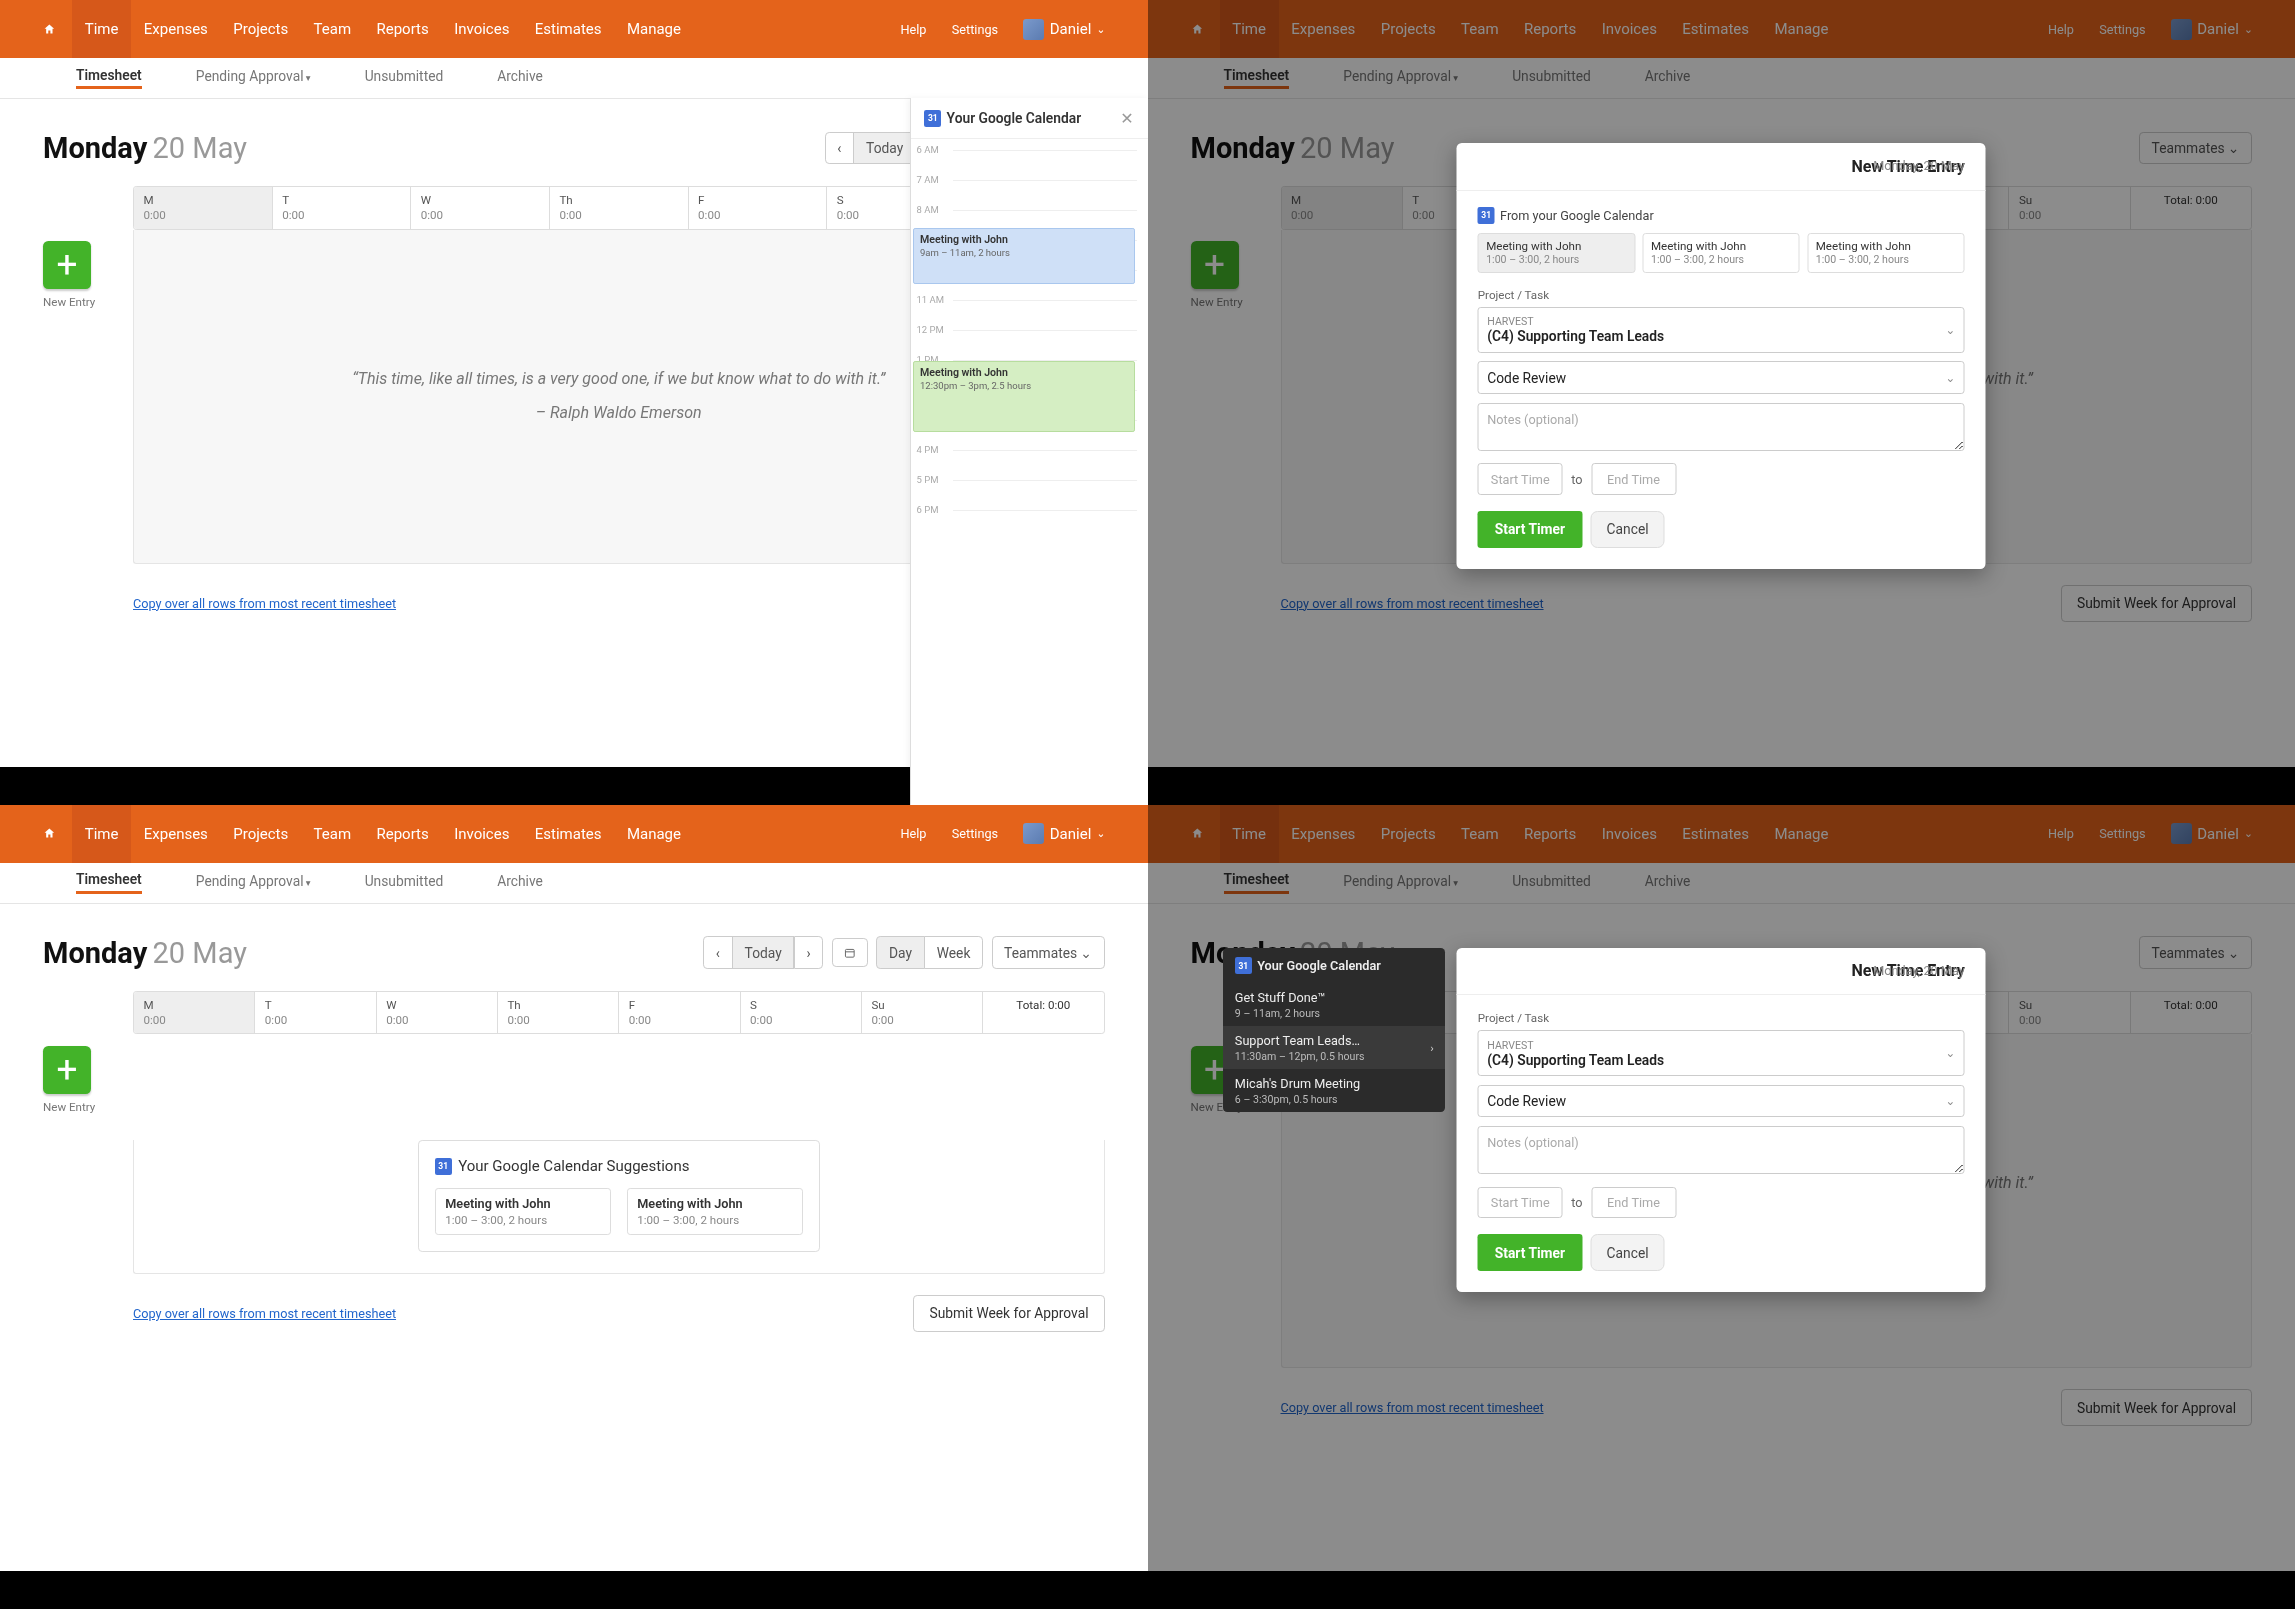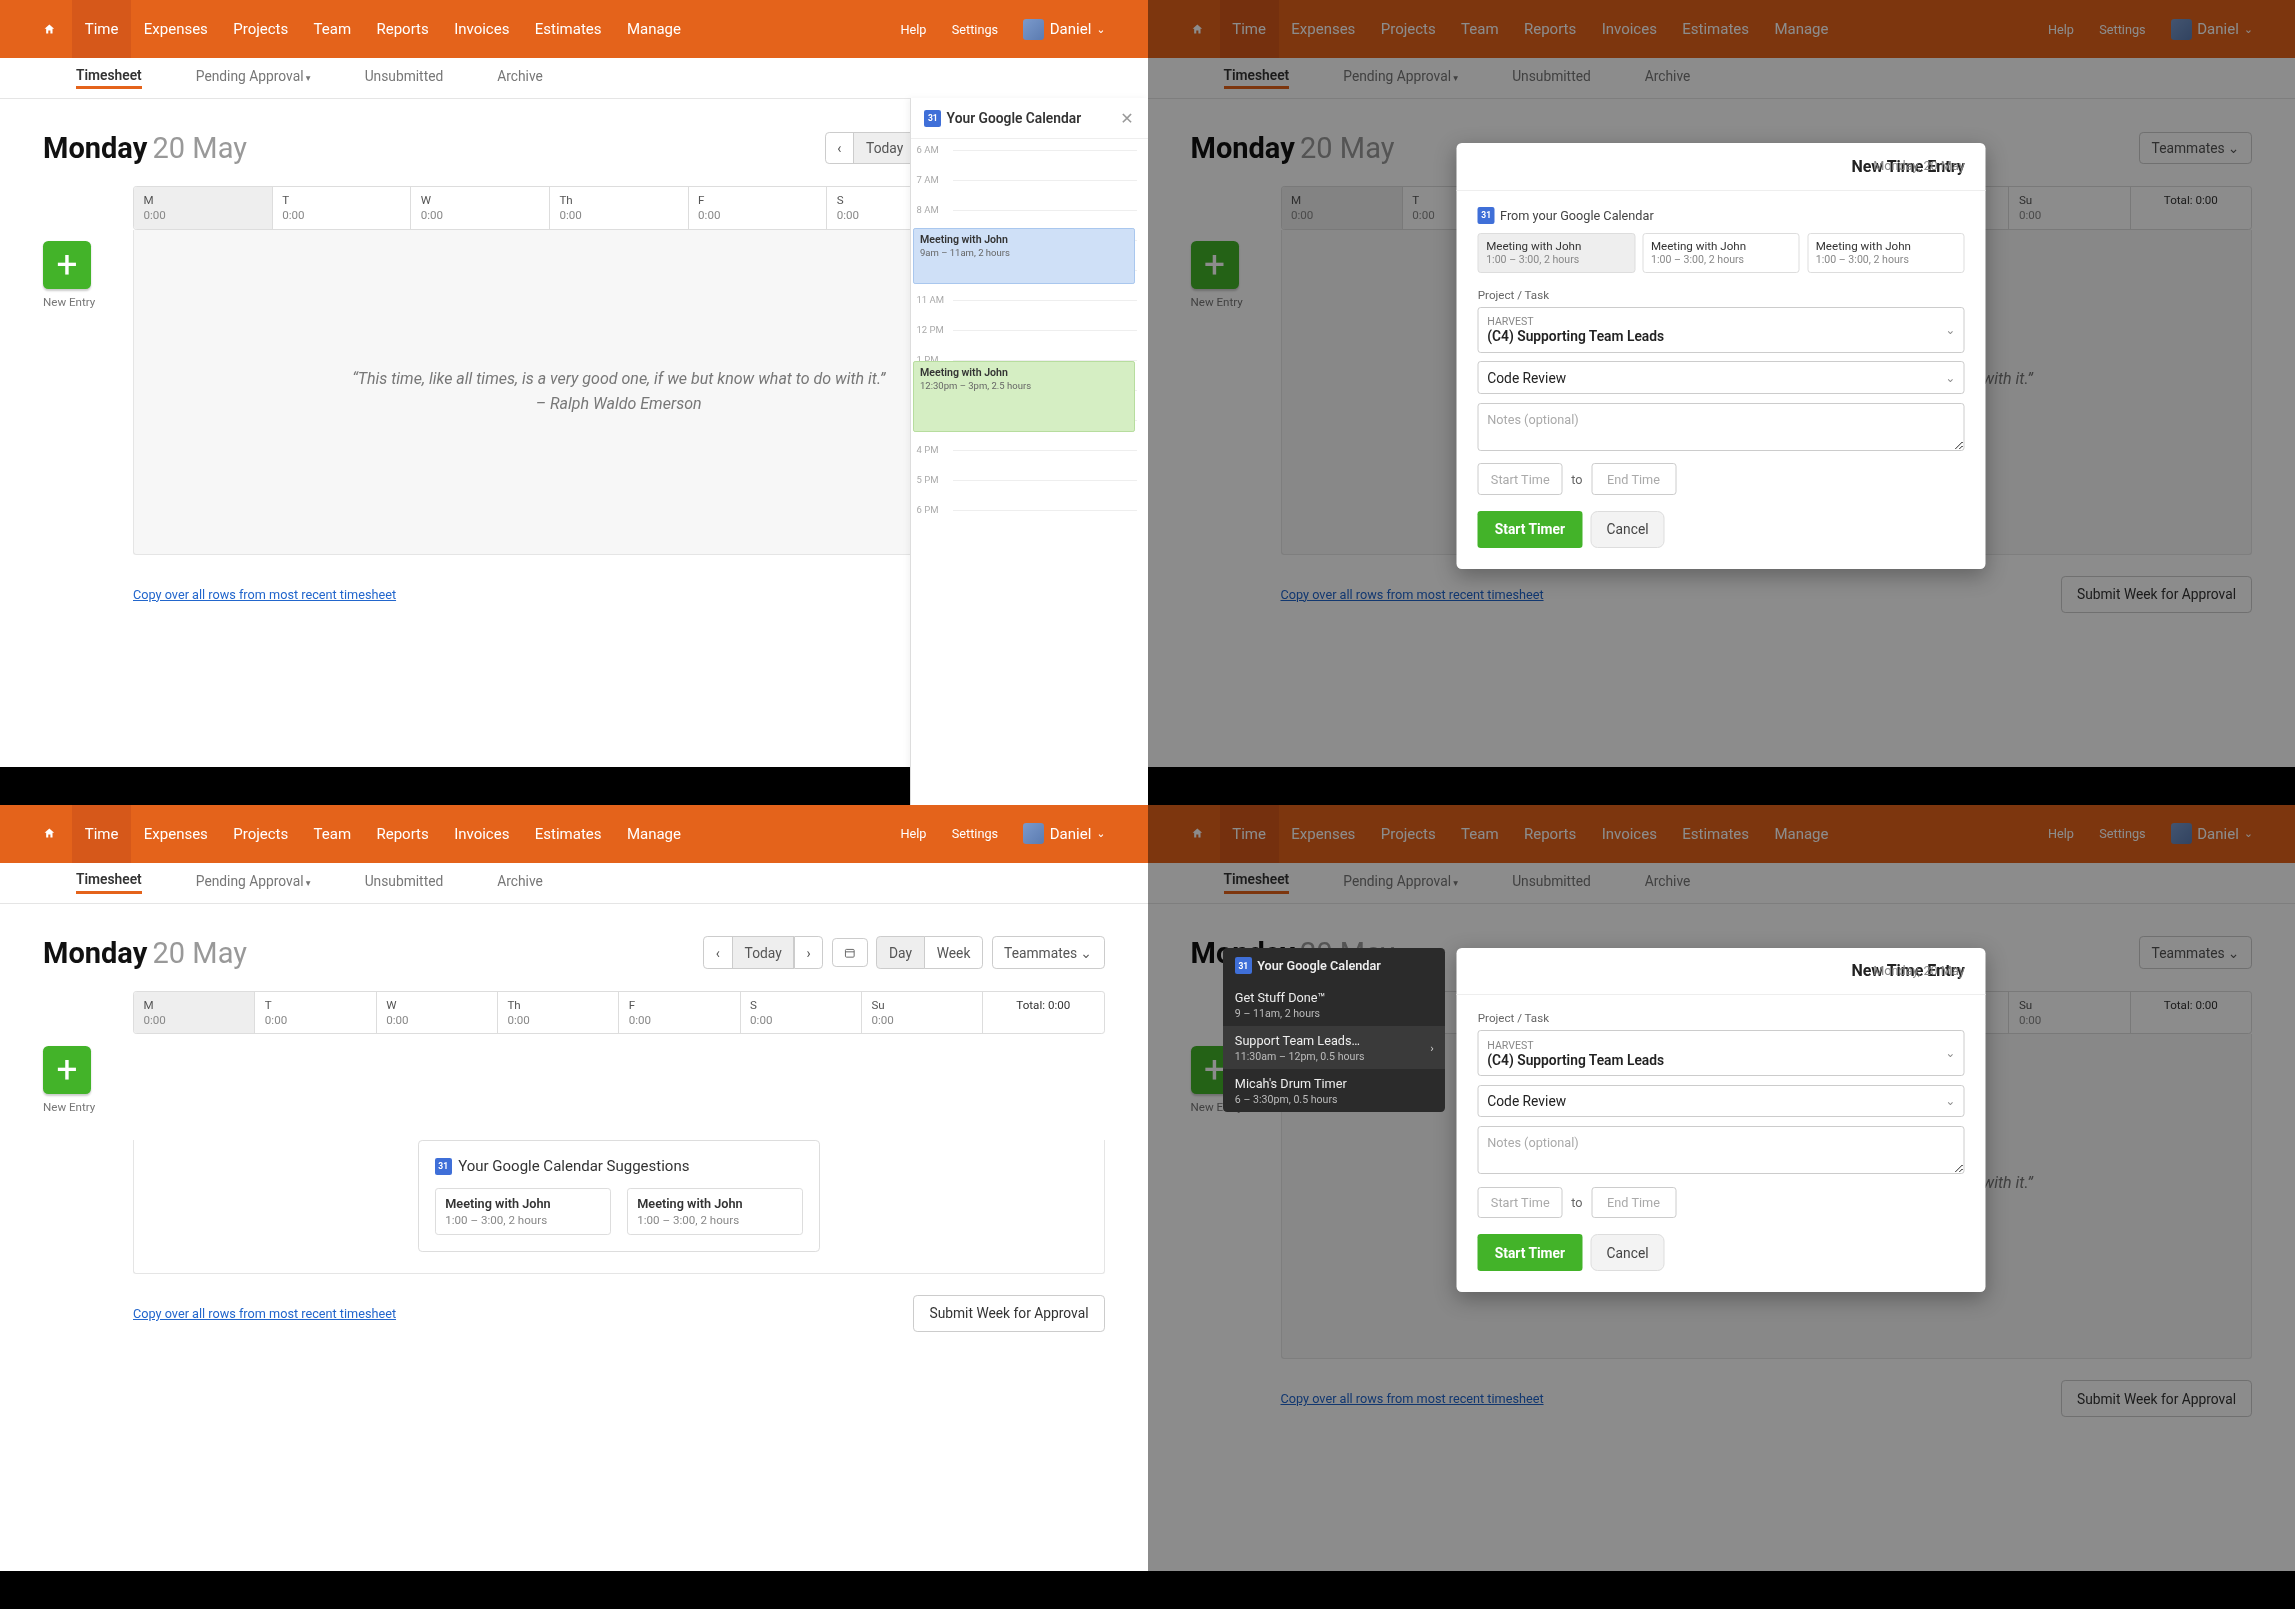--- a/index.html
+++ b/index.html
@@ -43,21 +43,21 @@
 .week-row { display: flex; margin-left: 90px; border: 0.5px solid #ddd; border-radius: 3.2px; overflow:hidden; }
 .week-cell { flex: 1; padding: 6.4px 9.5px; border-right: 0.5px solid #ddd; }
 .week-cell:last-child { border-right: none; }
 .week-cell .d { font-size: 11.6px; color: #555; }
 .week-cell .h { font-size: 11.6px; color: #888; margin-top: 1.1px; }
 .week-cell.sel { background: #eee; }
 .week-cell.total { text-align: center; }
 .week-cell.total .d { color:#333; }
 
 .quote-box { margin-left: 90px; background: #f7f7f7; border: 0.5px solid #e5e5e5; border-top: none; border-radius: 0 0 3.2px 3.2px; padding: 138px 21px; text-align: center; color: #777; font-size: 16px; font-style: italic; line-height: 1.4; }
-.quote-box .author { display:block; margin-top: 3px; }
+.quote-box .author { display:block; margin-top: 12px; }
 
 .footer-row { display:flex; justify-content: space-between; align-items:center; margin: 21px 0 0 90px; padding-bottom: 21px;}
 .copy-link { color: #2266cc; text-decoration: underline; font-size: 12.7px; cursor:pointer; }
 .submit-btn { background:#fff; border:0.5px solid #ccc; border-radius:4.2px; padding: 9.5px 15px; font-size: 13.8px; color:#333; cursor:pointer; }
 
 .suggest-card { margin: 106px auto 0 auto; width: 402px; border:0.5px solid #ddd; border-radius:4.2px; padding: 16px; }
 .suggest-title { display:flex; align-items:center; gap:6.4px; font-size:15px; color:#333; margin-bottom: 12.7px;}
 .gcal-icon { width:17px; height:17px; background:#3f6fd8; border-radius:2.1px; display:flex; align-items:center; justify-content:center; color:#fff; font-size:8.5px; font-weight:bold;}
 .suggest-items { display:flex; gap: 16px; }
 .suggest-item { flex:1; border:0.5px solid #ddd; border-radius:3.2px; padding: 7.4px 9.5px; cursor:pointer; }
@@ -681,21 +681,21 @@
         </div>
     <div class="dark-item sel">
           <div>
             <div class="t">Support Team Leads…</div>
             <div class="s">11:30am – 12pm, 0.5 hours</div>
           </div>
           <span class="arrow">›</span>
         </div>
     <div class="dark-item">
           <div>
-            <div class="t">Micah's Drum Timer</div>
+            <div class="t">Micah's Drum Meeting</div>
             <div class="s">6 – 3:30pm, 0.5 hours</div>
           </div>
         </div>
   </div>
   <div class="blackbar"></div>
 </div>
 
 </div>
 
 

